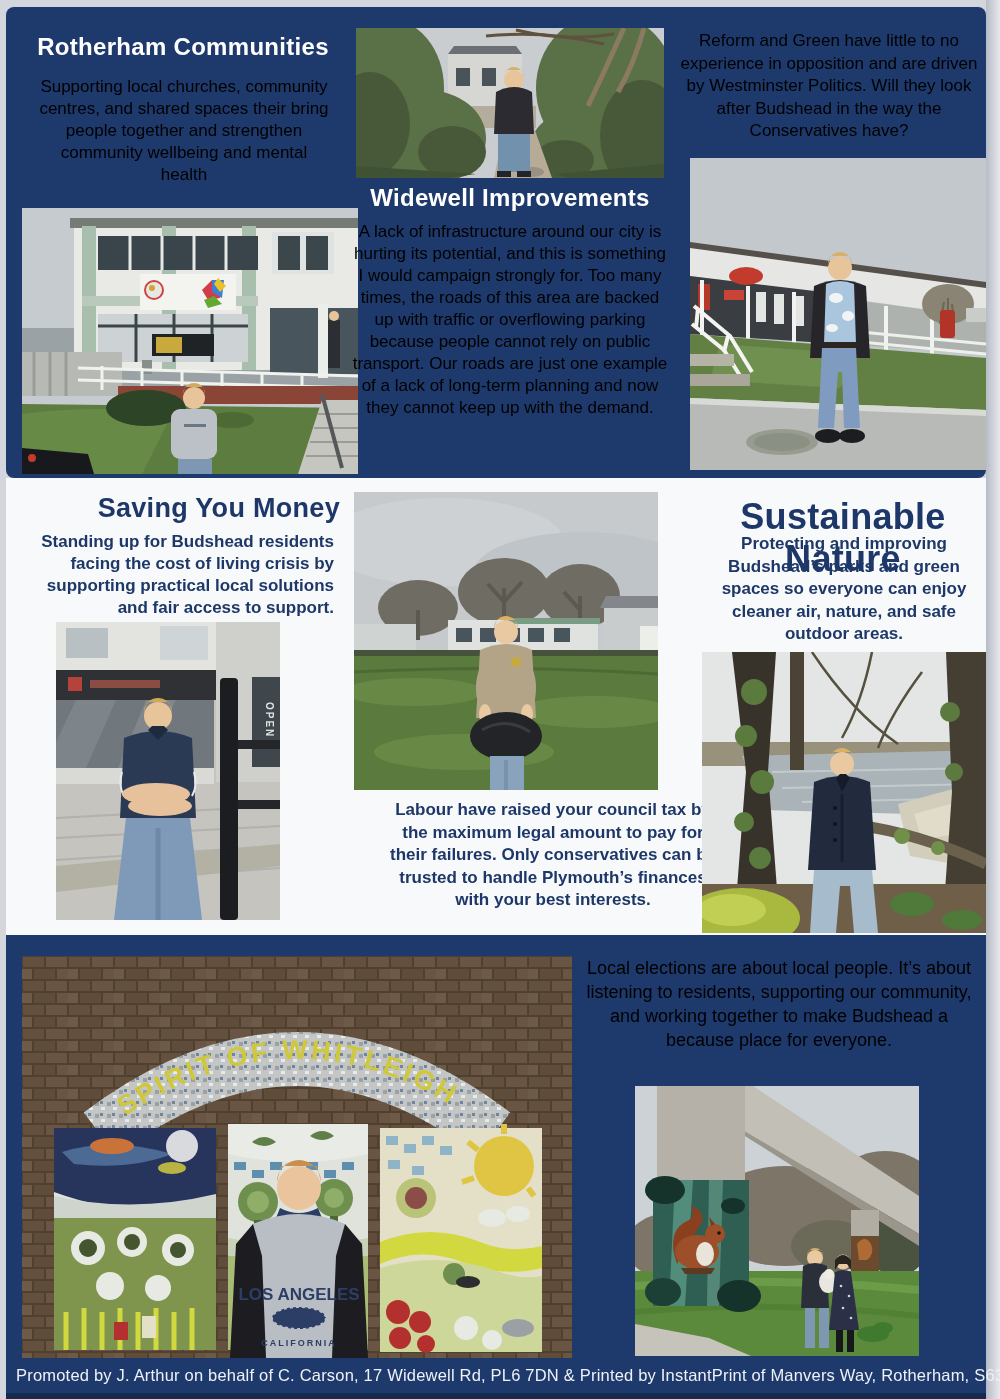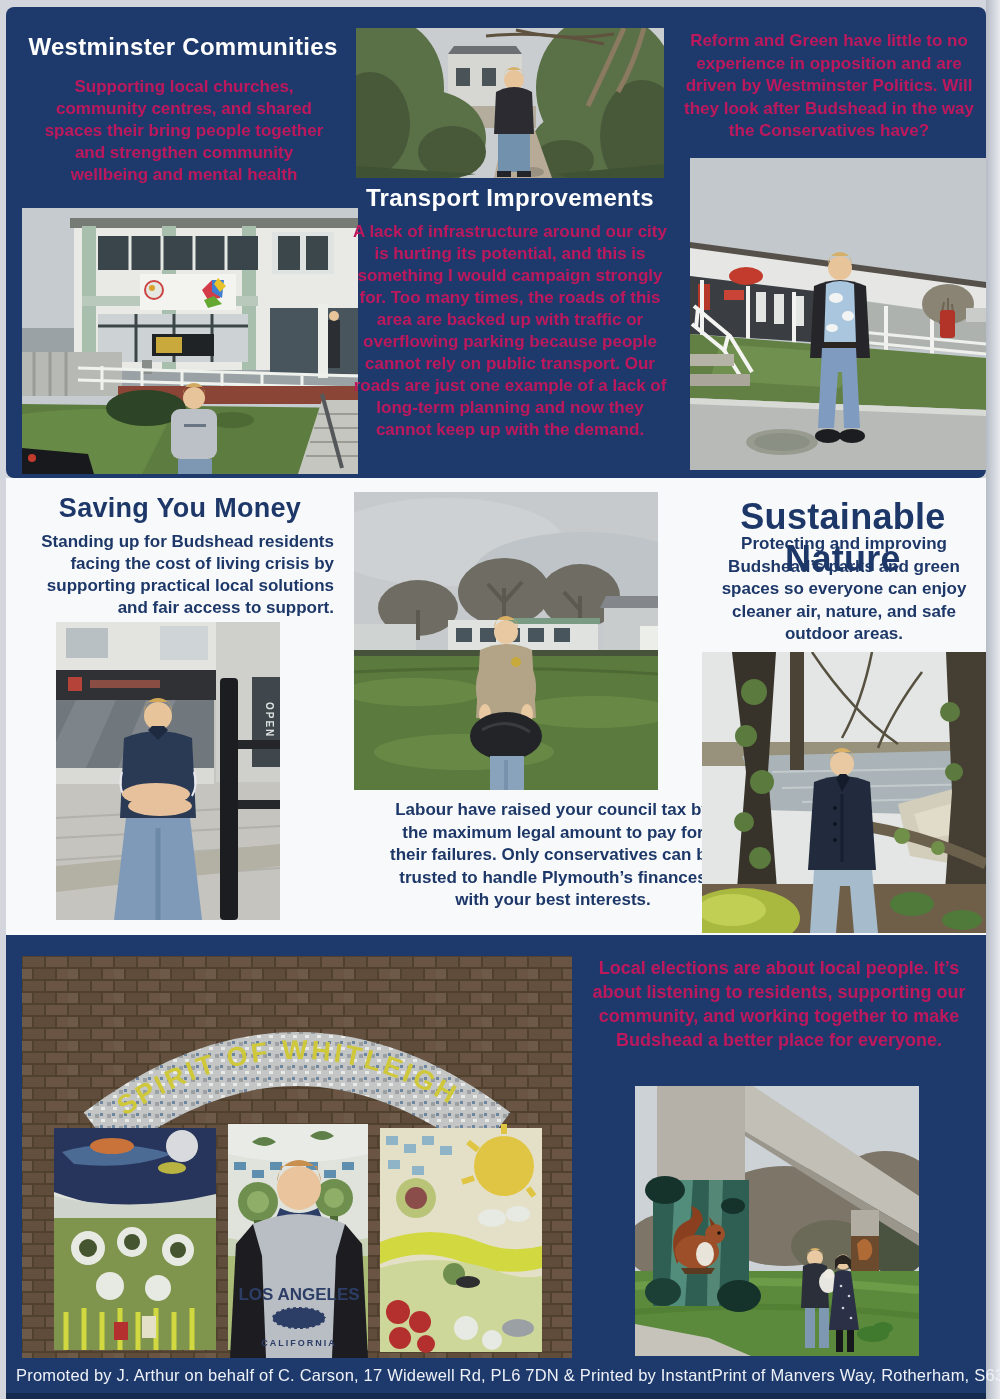--- a/index.html
+++ b/index.html
@@ -6,39 +6,39 @@
   .canvas{position:relative;width:1000px;height:1399px;background:#d3d6dc;overflow:hidden;
           font-family:"Liberation Sans",sans-serif;}
   .band{position:absolute;left:6px;width:980px;}
   .band-top{top:7px;height:471px;background:#1e3a6c;border-radius:8px;}
   .band-white{top:478px;height:457px;background:#f8f9fb;}
   .band-bottom{top:935px;height:464px;background:#1e3a6c;}
   .edge-right{position:absolute;top:0;left:986px;width:14px;height:1399px;
               background:linear-gradient(to right,#b6bcc6,#e7e9ee);}
   .txt{position:absolute;margin:0;text-align:center;}
   .hl{color:#ffffff;font-weight:700;letter-spacing:.3px;}
-  .bl{color:#be185d;font-weight:700;}
+  .bl{color:#000000;font-weight:400;}
   .hd{color:#1d3868;font-weight:700;letter-spacing:.3px;}
   .bd{color:#1d3868;font-weight:700;}
   .photo{position:absolute;display:block;}
   .footer{position:absolute;left:16px;top:1366px;width:968px;color:#eef1f7;
           font-size:16.5px;font-weight:400;letter-spacing:.2px;white-space:nowrap;}
   .footer-shade{position:absolute;left:6px;top:1393px;width:980px;height:6px;background:#152a4f;}
 </style>
 </head>
 <body>
 
 <div class="canvas">
 
   <div class="band band-top"></div>
   <div class="band band-white"></div>
   <div class="band band-bottom"></div>
   <div class="edge-right"></div>
 
-  <h1 class="txt hl" style="left:24px;top:33px;width:318px;font-size:24px;">Westminster Communities</h1>
+  <h1 class="txt hl" style="left:24px;top:33px;width:318px;font-size:24px;">Rotherham Communities</h1>
   <p class="txt bl" style="left:36px;top:76px;width:296px;font-size:17px;line-height:22px;">Supporting local churches, community centres, and shared spaces their bring people together and strengthen community wellbeing and mental health</p>
 
   <svg class="photo" style="left:22px;top:208px;" width="336" height="266" viewBox="0 0 336 266">
     <rect width="336" height="266" fill="#c6cbd0"></rect>
     <rect x="0" y="120" width="336" height="60" fill="#9aa2a6"></rect>
     <rect x="52" y="14" width="284" height="148" fill="#e9eae6"></rect>
     <rect x="48" y="10" width="292" height="10" fill="#767b76"></rect>
     <rect x="60" y="18" width="14" height="144" fill="#a9bfae"></rect>
     <rect x="140" y="18" width="14" height="144" fill="#a9bfae"></rect>
     <rect x="220" y="18" width="14" height="144" fill="#a9bfae"></rect>
@@ -145,21 +145,21 @@
     <g>
       <circle cx="158" cy="52" r="10" fill="#e8c49a"></circle>
       <path d="M148 49 a10 10 0 0 1 20 0 l-2 -7 -16 0 z" fill="#d4b06a"></path>
       <path d="M140 64 Q158 54 176 64 L178 106 L138 106 Z" fill="#2b2b31"></path>
       <rect x="142" y="106" width="32" height="38" fill="#7291ad"></rect>
       <rect x="141" y="143" width="14" height="6" fill="#23242a"></rect>
       <rect x="161" y="143" width="14" height="6" fill="#23242a"></rect>
     </g>
   </svg>
 
-  <h1 class="txt hl" style="left:348px;top:184px;width:324px;font-size:24px;">Transport Improvements</h1>
+  <h1 class="txt hl" style="left:348px;top:184px;width:324px;font-size:24px;">Widewell Improvements</h1>
   <p class="txt bl" style="left:350px;top:221px;width:320px;font-size:17px;line-height:22px;">A lack of infrastructure around our city is hurting its potential, and this is something I would campaign strongly for. Too many times, the roads of this area are backed up with traffic or overflowing parking because people cannot rely on public transport. Our roads are just one example of a lack of long-term planning and now they cannot keep up with the demand.</p>
 
   <p class="txt bl" style="left:676px;top:30px;width:306px;font-size:17px;line-height:22.5px;">Reform and Green have little to no experience in opposition and are driven by Westminster Politics. Will they look after Budshead in the way the Conservatives have?</p>
 
   <svg class="photo" style="left:690px;top:158px;" width="296" height="312" viewBox="0 0 296 312">
     <rect width="296" height="312" fill="#c2c8cc"></rect>
     <polygon points="0,88 296,128 296,160 0,118" fill="#e6e7e4"></polygon>
     <polygon points="0,84 296,124 296,130 0,90" fill="#55514a"></polygon>
     <polygon points="0,118 150,136 150,186 0,176" fill="#3a3d42"></polygon>
     <ellipse cx="56" cy="118" rx="17" ry="9" fill="#c23b2c"></ellipse>
@@ -210,21 +210,21 @@
       <ellipse cx="146" cy="140" rx="7" ry="5" fill="#f2f4f4"></ellipse>
       <ellipse cx="158" cy="158" rx="6" ry="5" fill="#f2f4f4"></ellipse>
       <ellipse cx="142" cy="170" rx="6" ry="4" fill="#f2f4f4"></ellipse>
       <rect x="134" y="184" width="32" height="6" fill="#2b2620"></rect>
       <path d="M132 190 L166 190 L170 270 L154 270 L152 214 L148 214 L144 270 L128 270 Z" fill="#7f9cc0"></path>
       <ellipse cx="138" cy="278" rx="13" ry="7" fill="#1c1d20"></ellipse>
       <ellipse cx="162" cy="278" rx="13" ry="7" fill="#1c1d20"></ellipse>
     </g>
   </svg>
 
-  <h2 class="txt hd" style="left:20px;top:493px;width:320px;font-size:27px;">Saving You Money</h2>
+  <h2 class="txt hd" style="left:20px;top:493px;width:320px;font-size:27px;text-align:right;">Saving You Money</h2>
   <p class="txt bd" style="left:26px;top:531px;width:308px;font-size:17px;line-height:22px;text-align:right;">Standing up for Budshead residents facing the cost of living crisis by supporting practical local solutions and fair access to support.</p>
 
   <svg class="photo" style="left:56px;top:622px;" width="224" height="298" viewBox="0 0 224 298">
     <rect width="224" height="298" fill="#c5c4bf"></rect>
     <rect x="0" y="0" width="160" height="48" fill="#e3e4e0"></rect>
     <rect x="10" y="6" width="42" height="30" fill="#b9c0c4"></rect>
     <rect x="104" y="4" width="48" height="34" fill="#cfd4d6"></rect>
     <rect x="160" y="0" width="64" height="160" fill="#cfd0cb"></rect>
     <rect x="196" y="55" width="28" height="90" fill="#3f464c"></rect>
     <text x="210" y="80" font-size="10" fill="#dfe2e2" font-weight="bold" transform="rotate(90 210 80)" letter-spacing="2">OPEN</text>
@@ -500,21 +500,21 @@
       <path d="M231 268 Q277 248 323 268 L330 402 L224 402 Z" fill="#b9bdc4"></path>
       <path d="M231 268 L214 288 L208 402 L244 402 L240 300 Z" fill="#1d1d21"></path>
       <path d="M323 268 L340 288 L346 402 L310 402 L314 300 Z" fill="#1d1d21"></path>
       <text x="277" y="344" text-anchor="middle" font-family="Liberation Sans, sans-serif" font-size="17" font-weight="bold" fill="#2c3e66">LOS ANGELES</text>
       <ellipse cx="277" cy="362" rx="27" ry="11" fill="#2c3e66"></ellipse>
       <ellipse cx="277" cy="362" rx="27" ry="11" fill="none" stroke="#b9bdc4" stroke-width="2" stroke-dasharray="3 3"></ellipse>
       <text x="277" y="390" text-anchor="middle" font-family="Liberation Sans, sans-serif" font-size="9" font-weight="bold" fill="#2c3e66" letter-spacing="2">CALIFORNIA</text>
     </g>
   </svg>
 
-  <p class="txt bl" style="left:576px;top:956px;width:406px;font-size:18px;line-height:24px;">Local elections are about local people. It’s about listening to residents, supporting our community, and working together to make Budshead a better place for everyone.</p>
+  <p class="txt bl" style="left:576px;top:956px;width:406px;font-size:18px;line-height:24px;">Local elections are about local people. It’s about listening to residents, supporting our community, and working together to make Budshead a because place for everyone.</p>
 
   <svg class="photo" style="left:635px;top:1086px;" width="284" height="270" viewBox="0 0 284 270">
     <rect width="284" height="270" fill="#ccd2d6"></rect>
     <g fill="#7d7568">
       <ellipse cx="150" cy="130" rx="80" ry="50"></ellipse>
       <ellipse cx="250" cy="120" rx="60" ry="55"></ellipse>
       <ellipse cx="40" cy="160" rx="50" ry="34"></ellipse>
     </g>
     <ellipse cx="262" cy="150" rx="34" ry="40" fill="#4a5240"></ellipse>
     <ellipse cx="196" cy="160" rx="40" ry="26" fill="#6b6a58"></ellipse>

